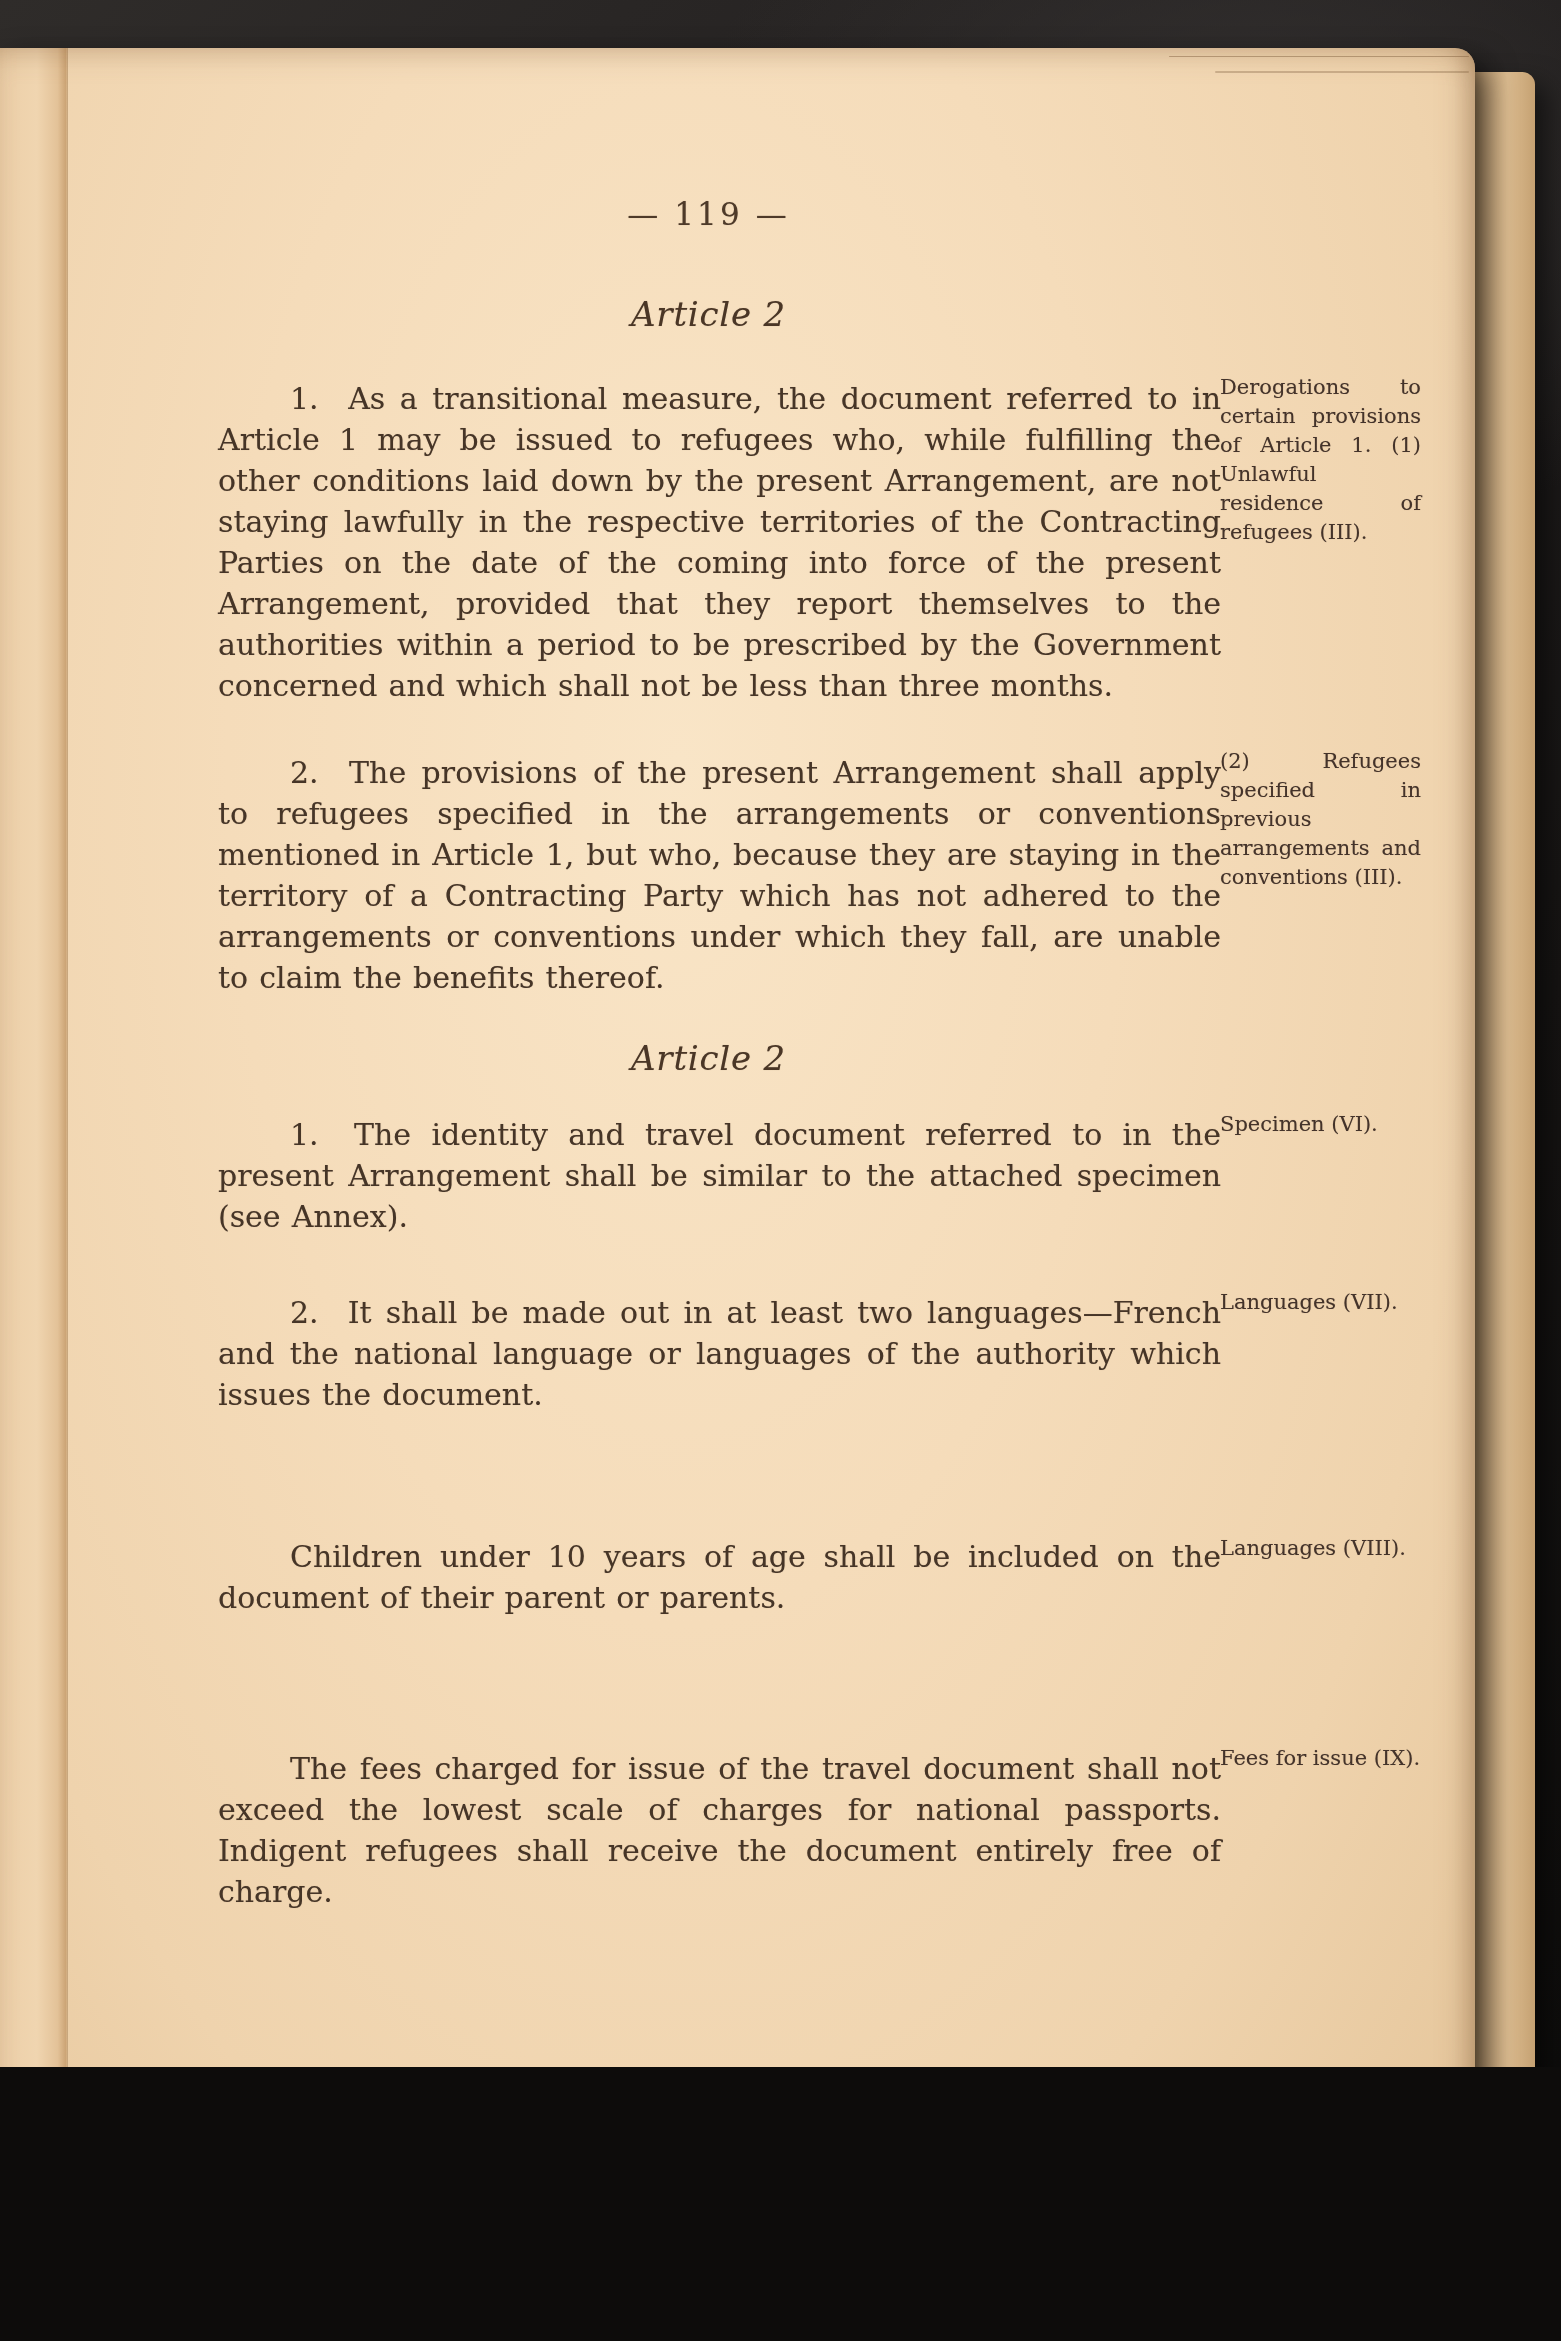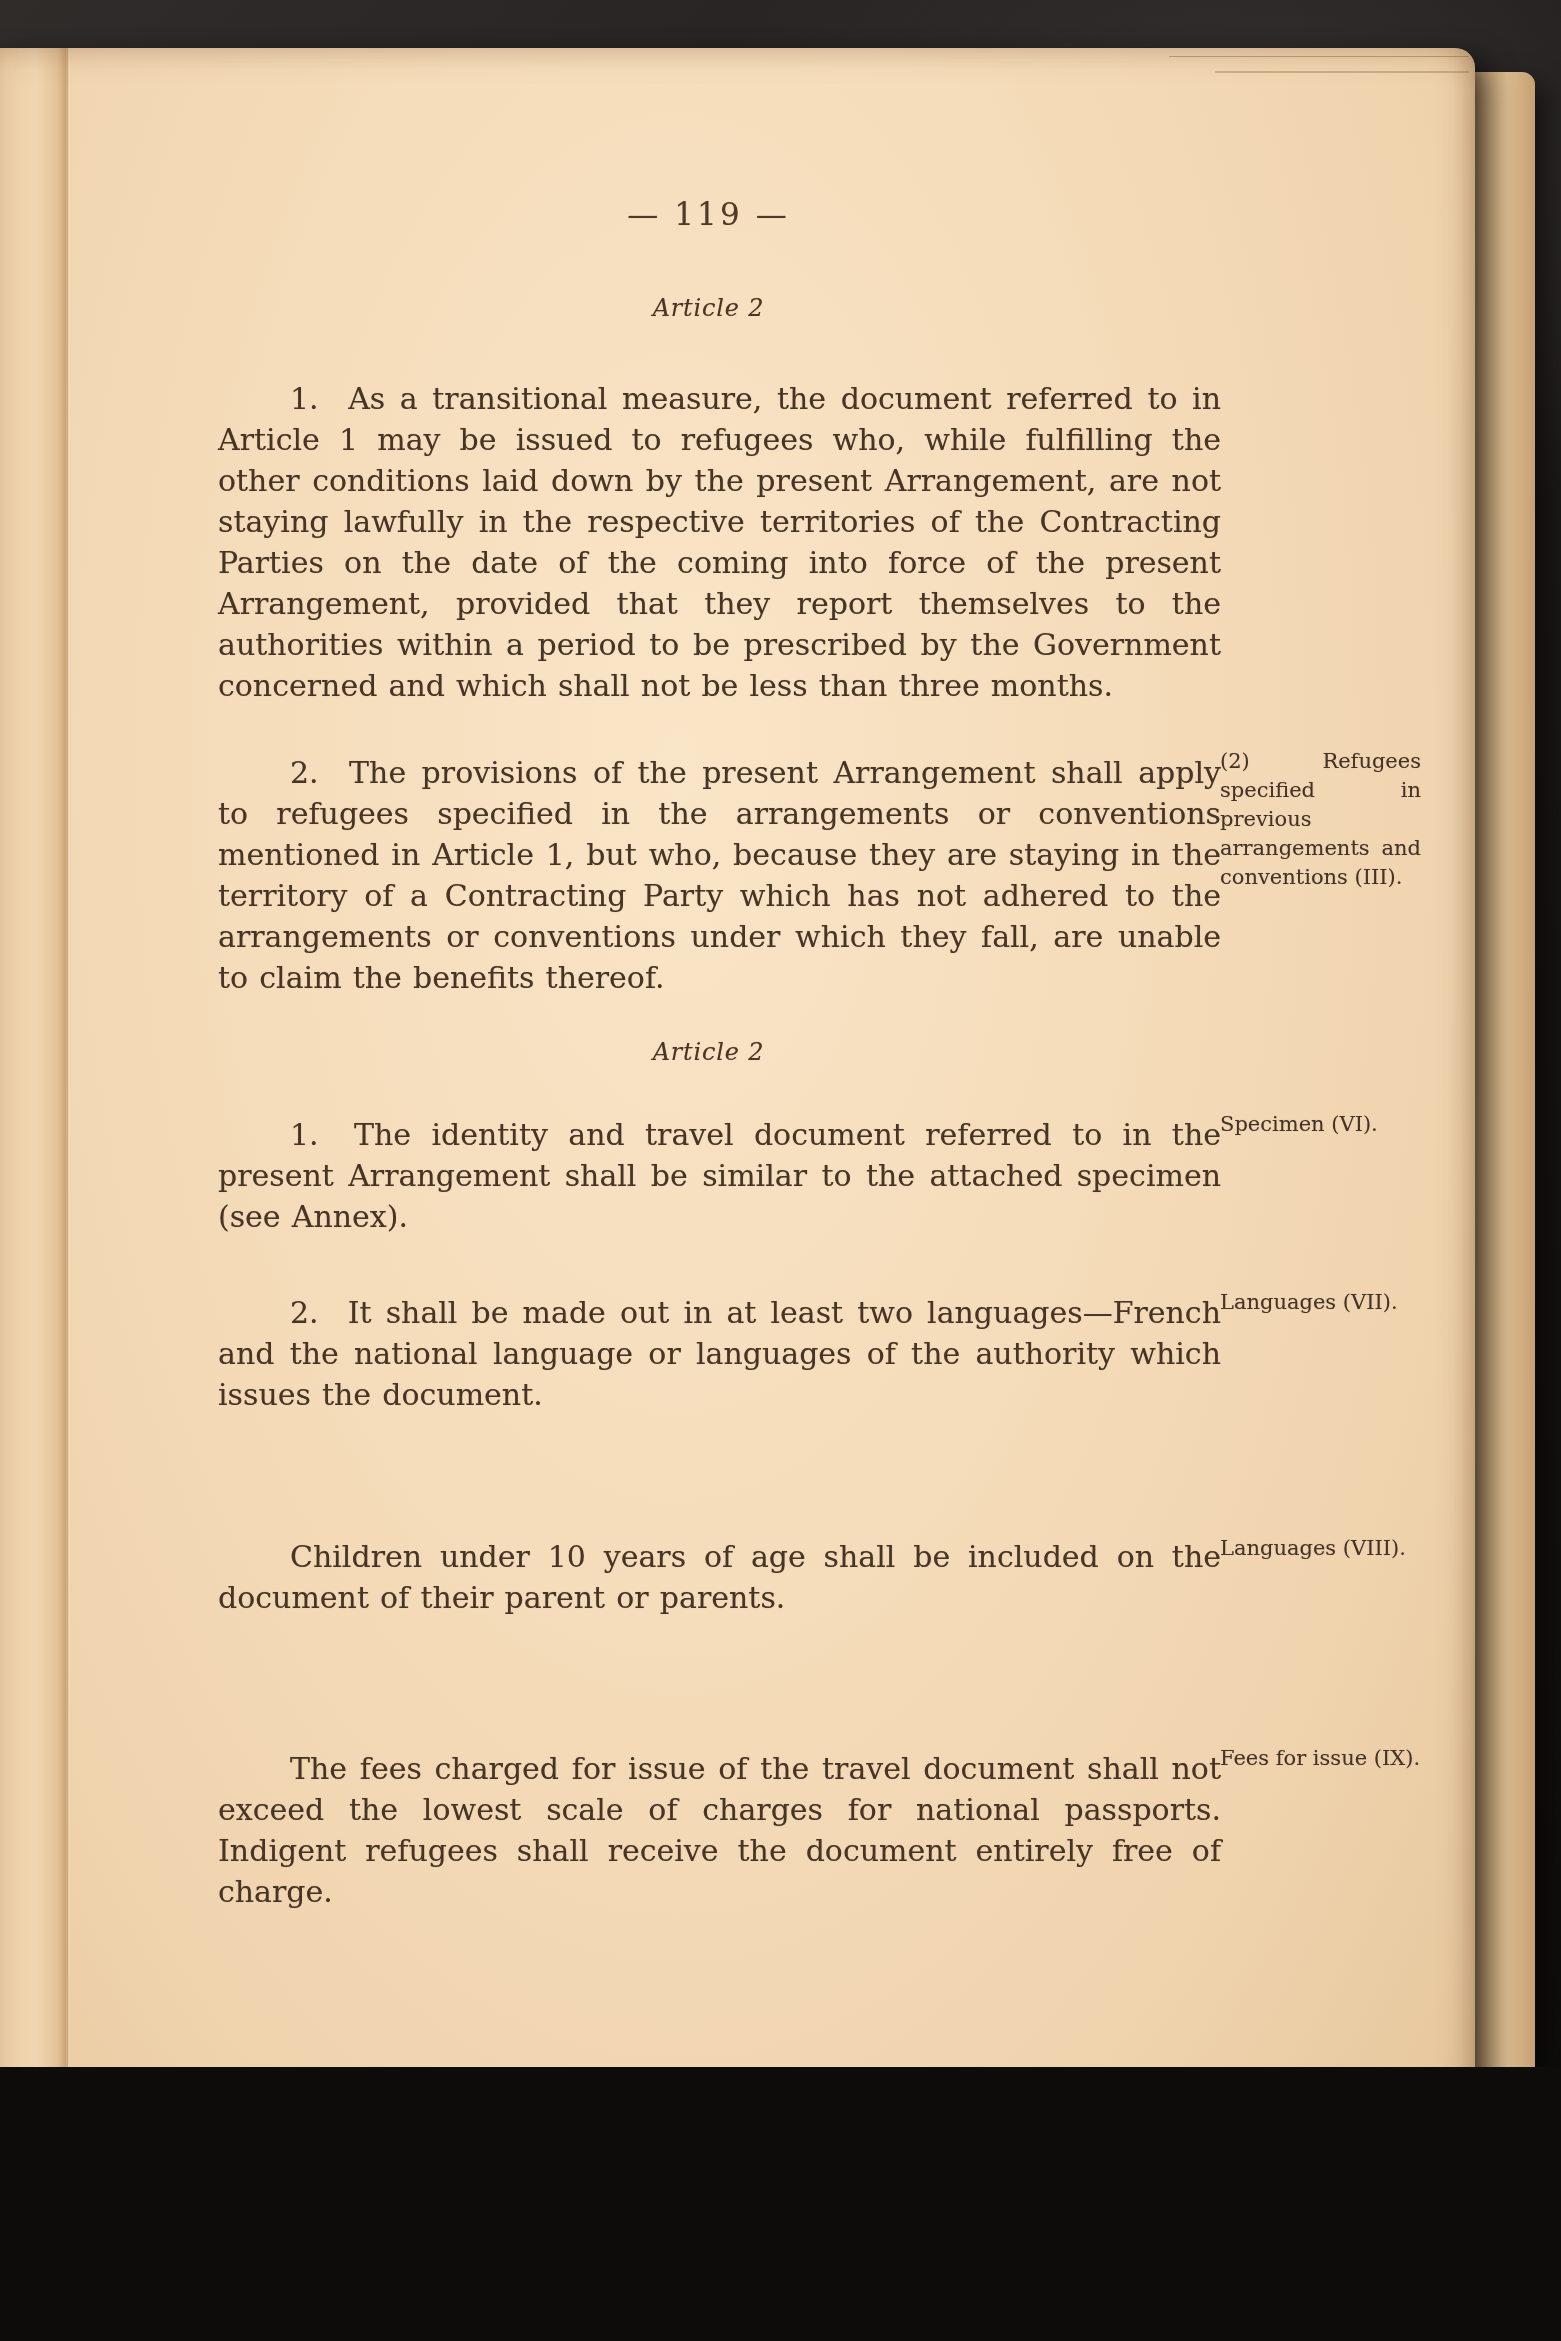--- a/index.html
+++ b/index.html
@@ -43,21 +43,21 @@
   .e1{top:7.8px;left:1169px;width:300px;}
   .e2{top:23.4px;left:1215px;width:254px;background:rgba(122,90,58,.32);}
   
   .pagenum{
     position:absolute;left:207px;top:148px;width:1003px;
     text-align:center;font-size:31px;letter-spacing:3.1px;color:#4e3a29;
     text-shadow:0 0 0.8px rgba(70,50,35,.35);
   }
   .heading{
     position:absolute;left:207px;width:1003px;margin:0;
-    text-align:center;font-style:italic;font-weight:400;font-size:24px;
+    text-align:center;font-style:italic;font-weight:400;font-size:34px;
     letter-spacing:0.8px;color:#4a3626;text-shadow:0 0 0.8px rgba(70,50,35,.35);
   }
   .body{
     position:absolute;left:207px;width:1003px;margin:11px;
     font-size:30px;line-height:41px;text-align:justify;text-indent:72px;
     word-spacing:1.6px;color:#463527;text-shadow:0 0 0.8px rgba(70,50,35,.3);
   }
   .note{
     position:absolute;left:1220px;width:201px;
     font-size:21px;line-height:29px;text-align:justify;
@@ -73,20 +73,21 @@
 
   <div class="page">
     <div class="gutter"></div>
     <div class="edgeline e1"></div>
     <div class="edgeline e2"></div>
 
     <div class="pagenum">— 119 —</div>
 
     <h2 class="heading" style="top:246px">Article 2</h2>
     <p class="body" style="top:319px">1.  As a transitional measure, the document referred to in Article 1 may be issued to refugees who, while fulfilling the other conditions laid down by the present Arrangement, are not staying lawfully in the respective territories of the Contracting Parties on the date of the coming into force of the present Arrangement, provided that they report themselves to the authorities within a period to be prescribed by the Government concerned and which shall not be less than three months.</p>
+    <div class="note" style="top:325px">Derogations to certain provisions of Article 1. (1) Unlawful residence of refugees (III).</div>
 
     <p class="body" style="top:693px">2.  The provisions of the present Arrangement shall apply to refugees specified in the arrangements or conventions mentioned in Article 1, but who, because they are staying in the territory of a Contracting Party which has not adhered to the arrangements or conventions under which they fall, are unable to claim the benefits thereof.</p>
     <div class="note" style="top:699px">(2) Refugees specified in previous arrangements and conventions (III).</div>
 
     <h2 class="heading" style="top:990px">Article 2</h2>
     <p class="body" style="top:1055px">1.  The identity and travel document referred to in the present Arrangement shall be similar to the attached specimen (see Annex).</p>
     <div class="note" style="top:1062px">Specimen (VI).</div>
 
     <p class="body" style="top:1233px">2.  It shall be made out in at least two languages—French and the national language or languages of the authority which issues the document.</p>
     <div class="note" style="top:1240px">Languages (VII).</div>

